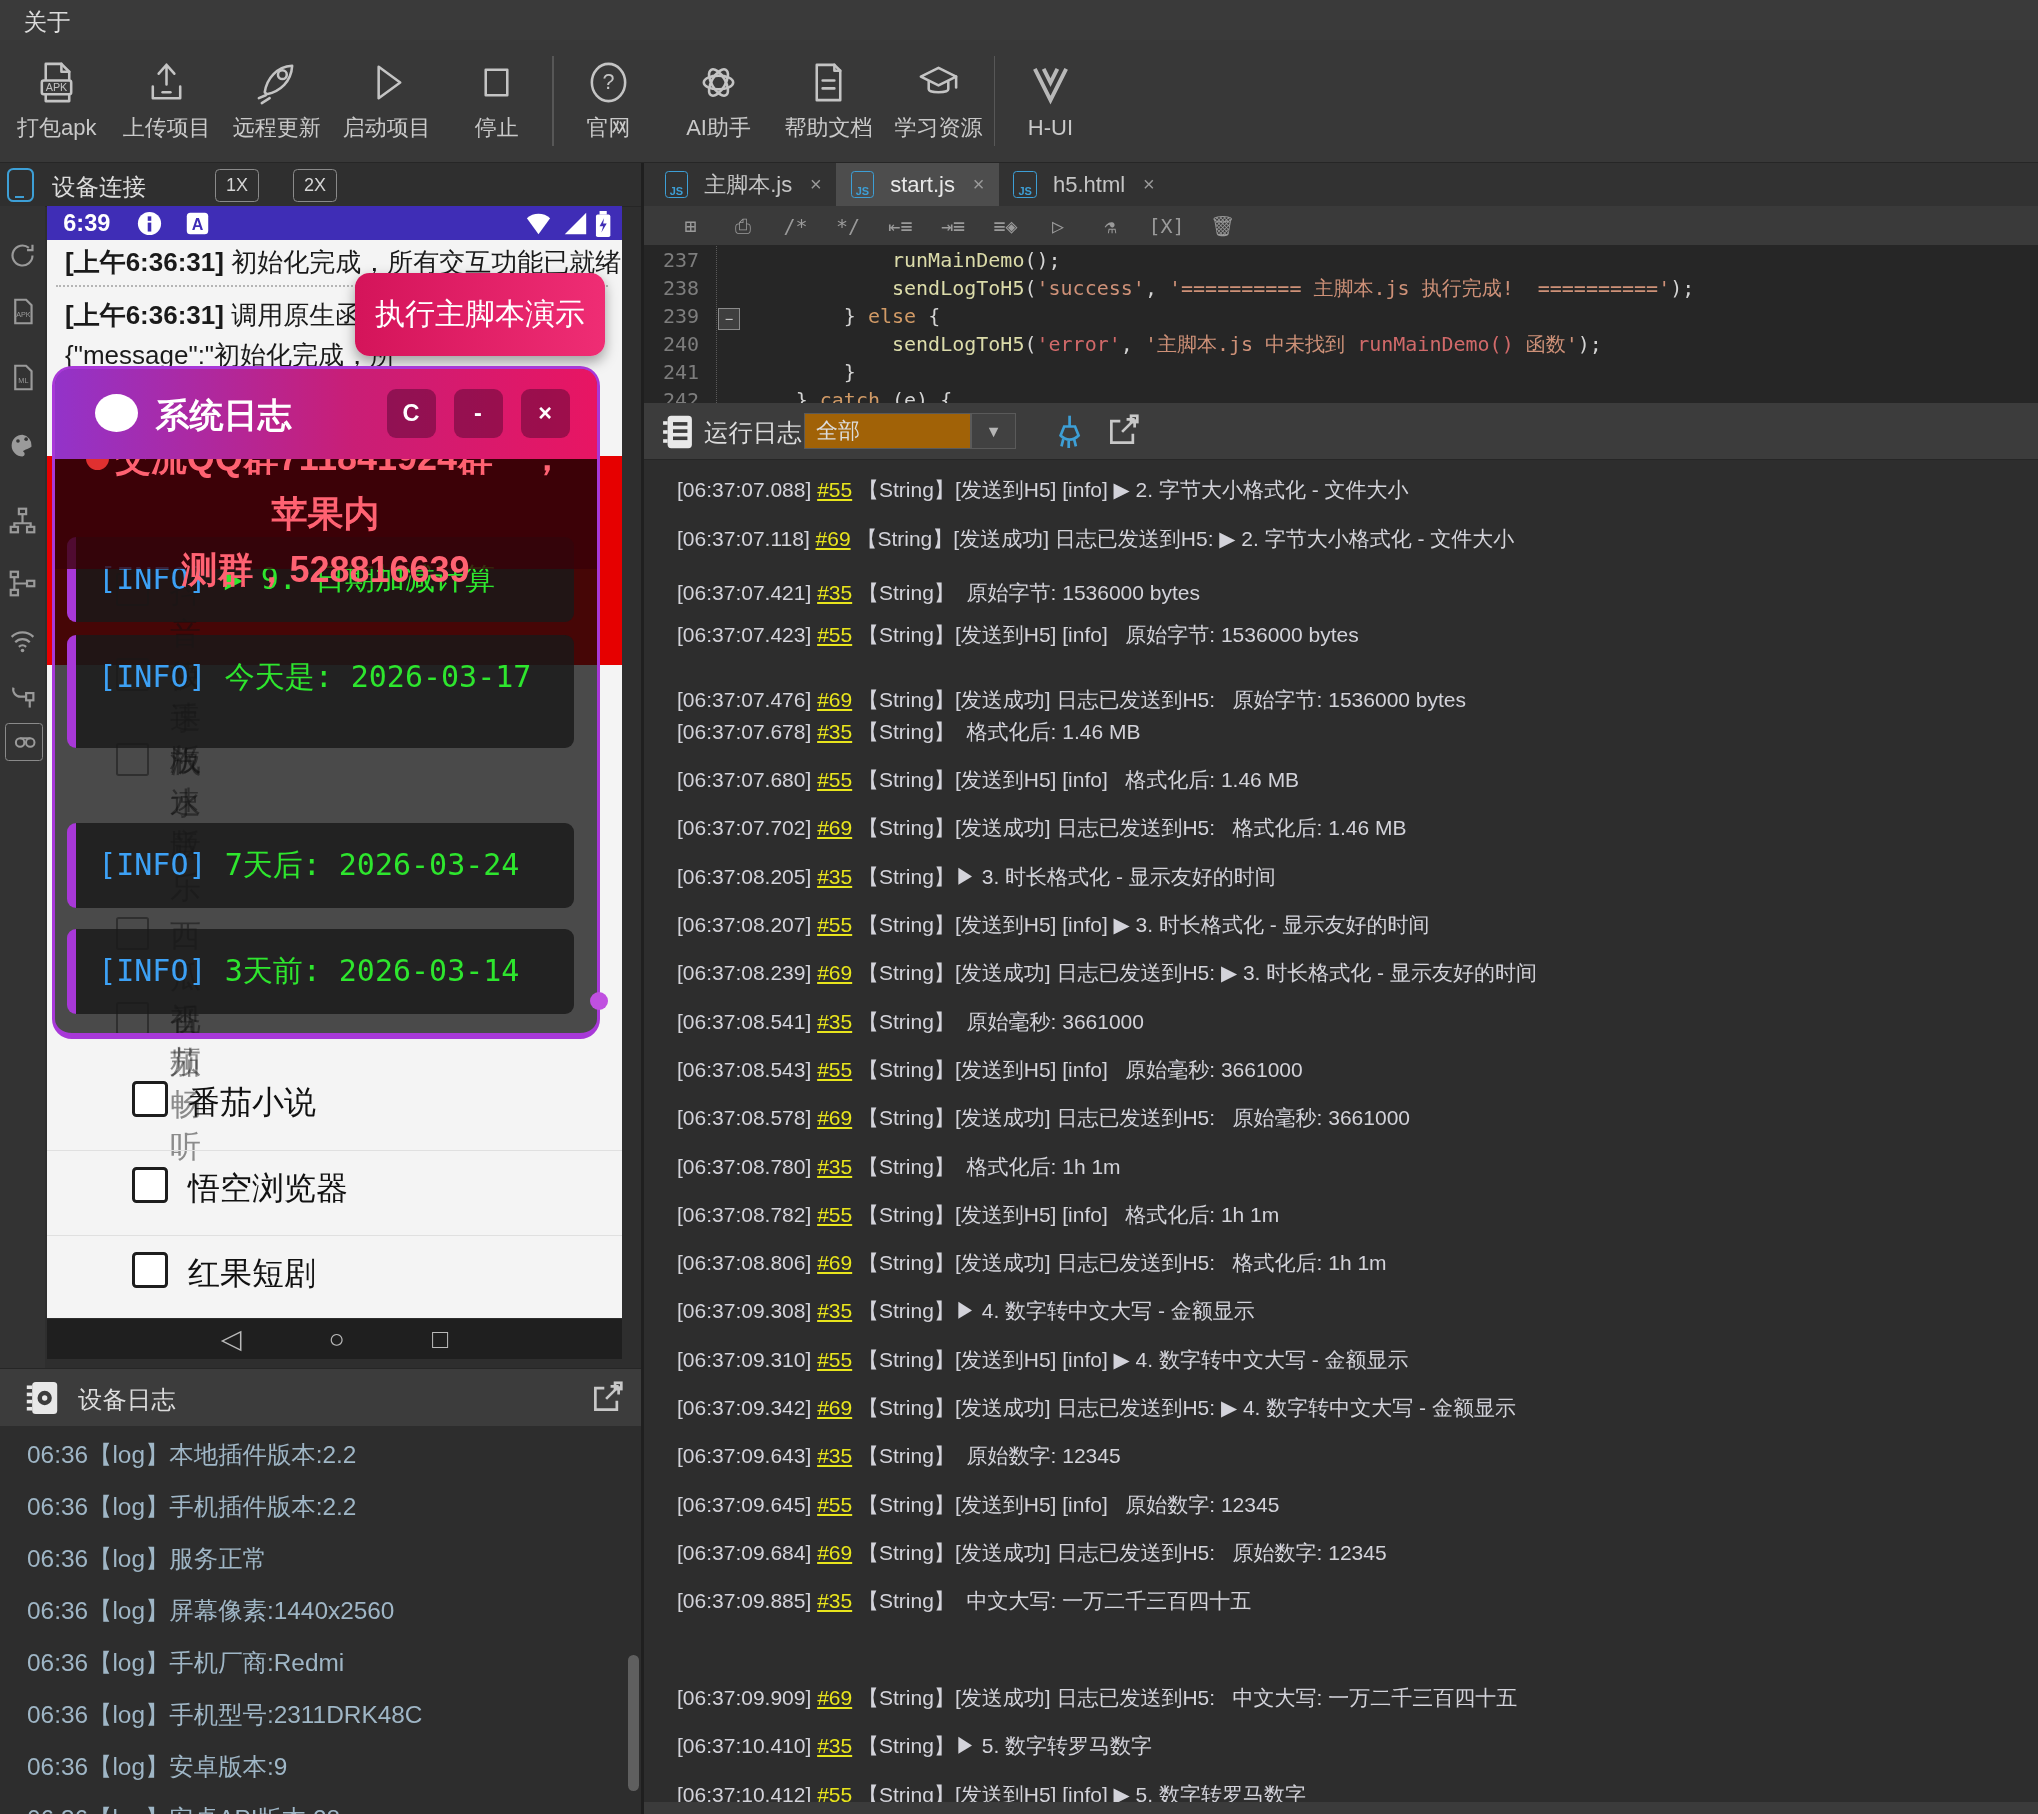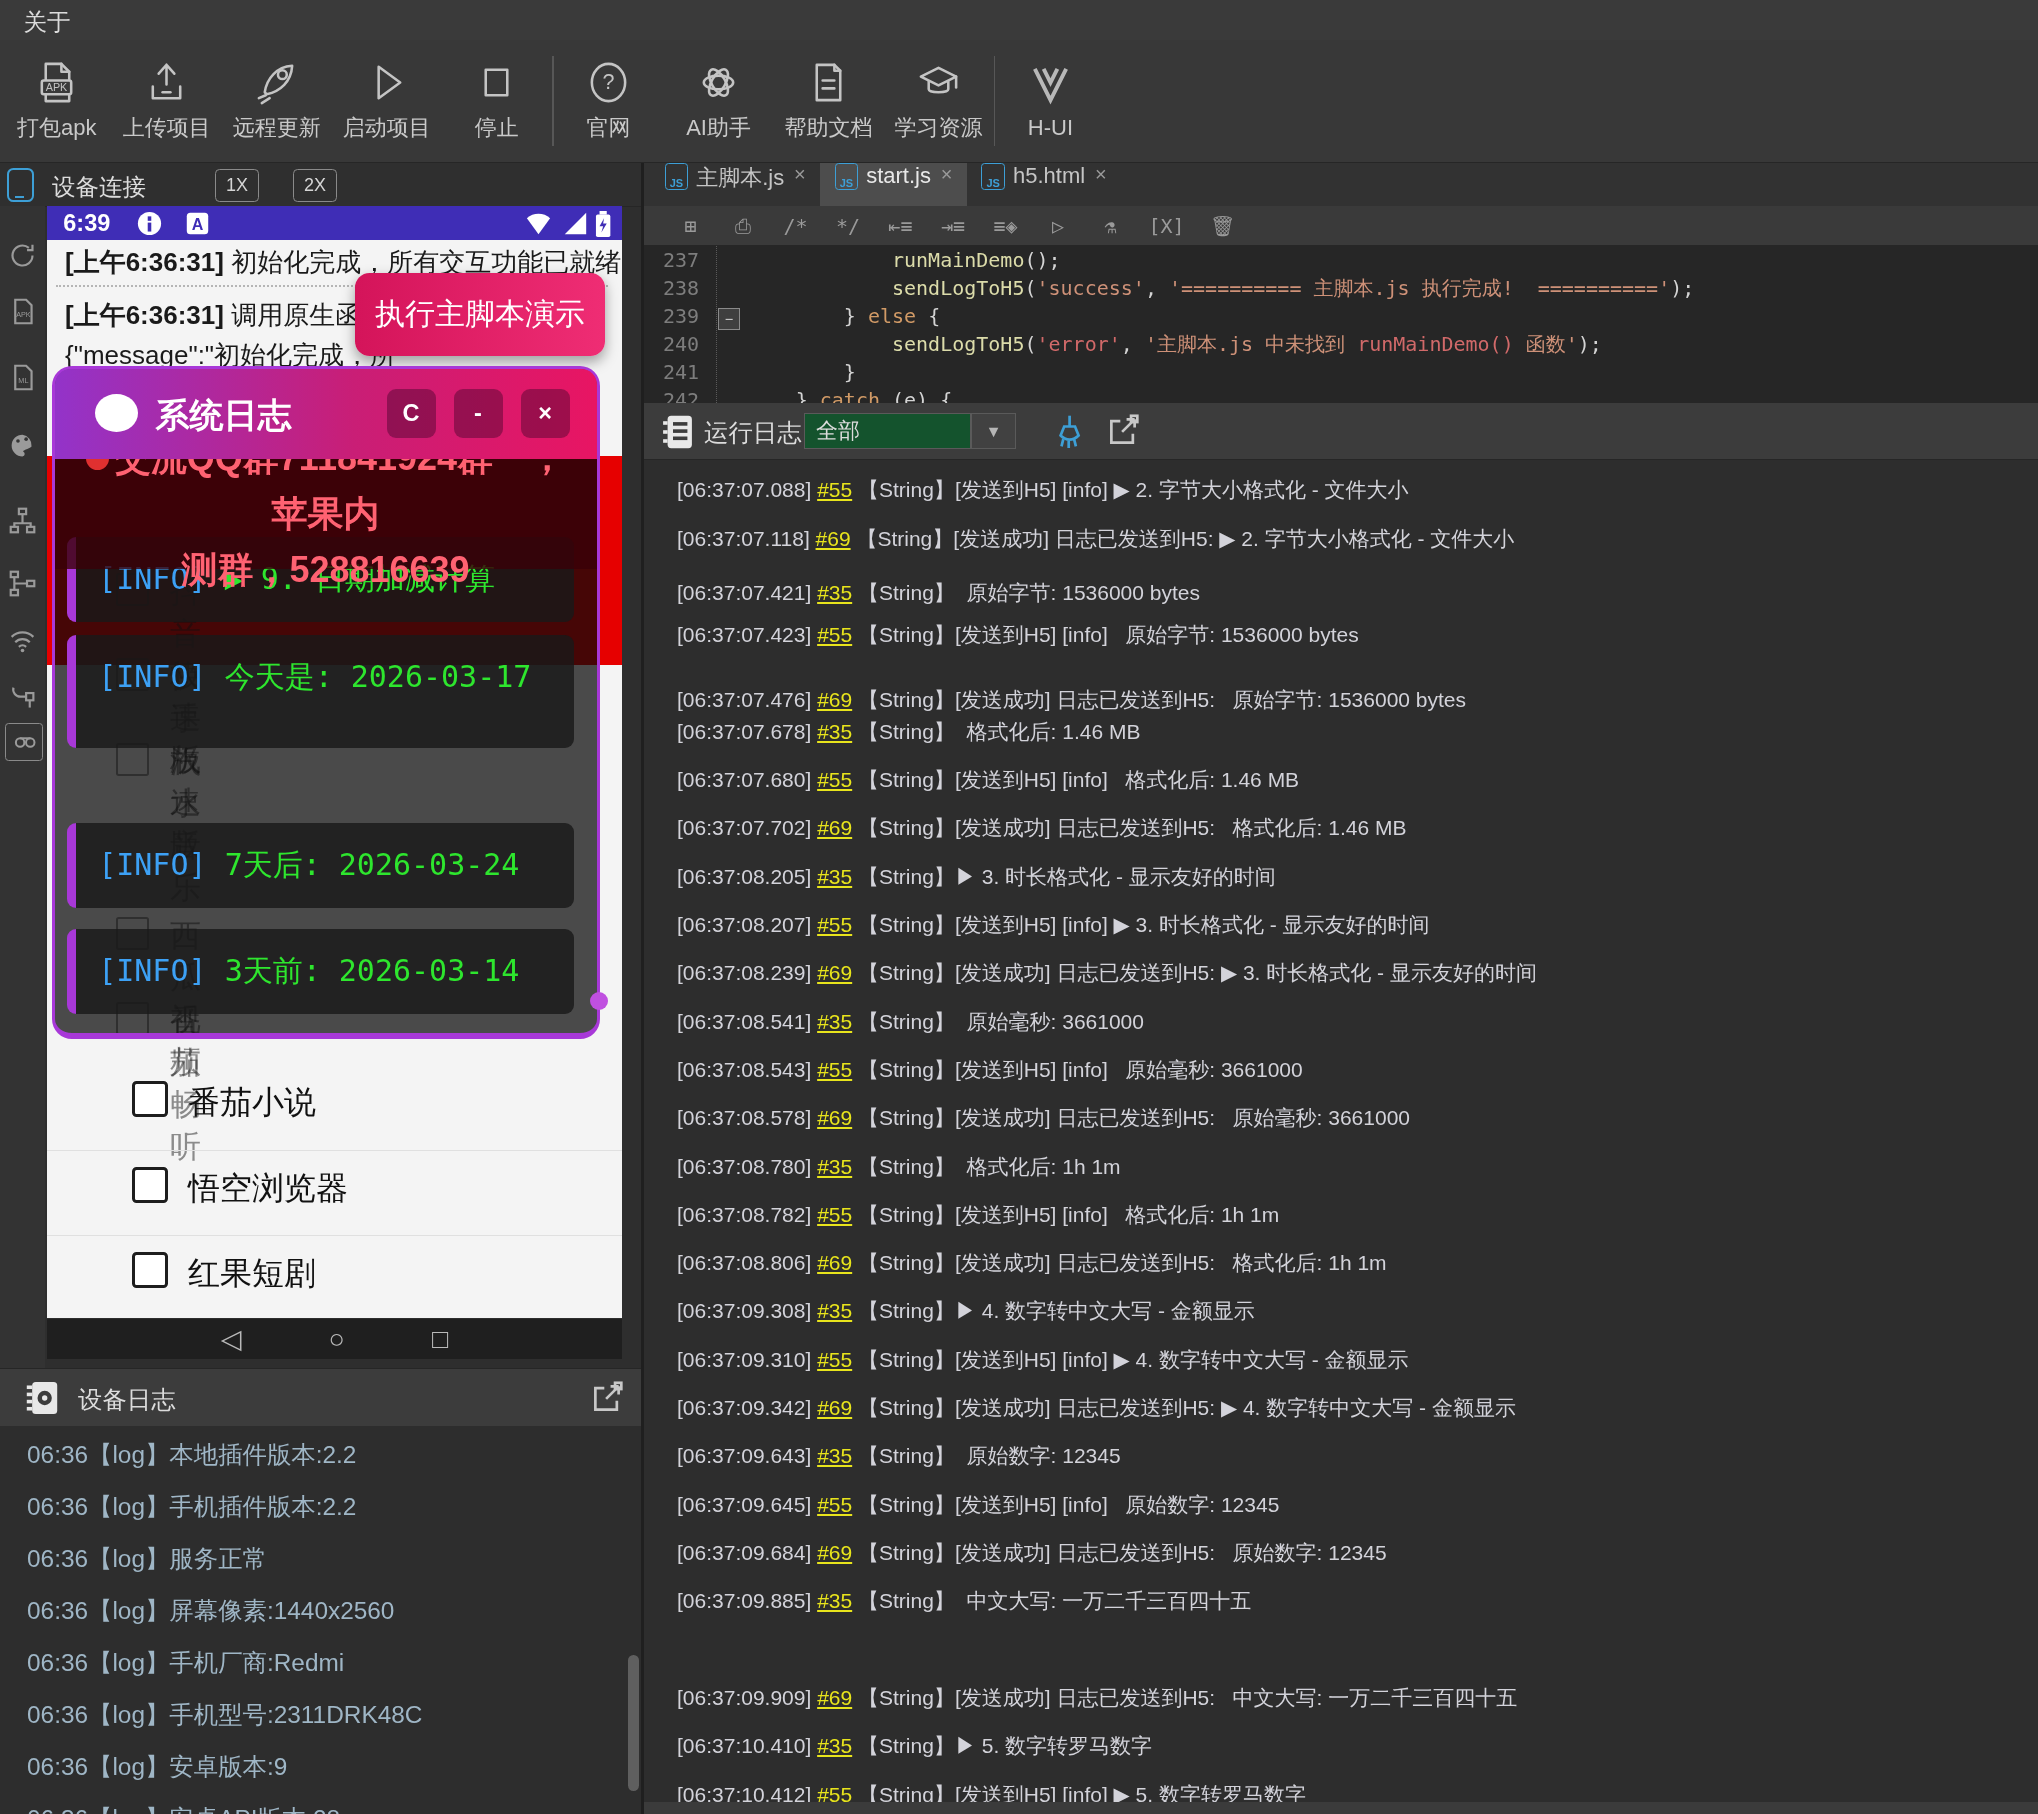--- a/index.html
+++ b/index.html
@@ -16,21 +16,21 @@
   .tb-item{width:110px;display:flex;flex-direction:column;align-items:center;justify-content:center;gap:7.2px;cursor:default;}
   .tb-icon{height:47px;display:flex;align-items:center;justify-content:center;}
   .tb-label{font-size:22px;color:#c9c9c9;white-space:nowrap;}
   .tb-sep{width:1.8px;background:#575757;margin:16.3px 0;}
   
   #devicebar{left:0;top:163px;width:642px;height:43px;background:#2f2f2f;border-bottom:0.9px solid #262626;}
   #devicebar .lbl{left:52px;top:8.1px;font-size:23.5px;color:#dcdcdc;}
   .zoombtn{top:6.3px;width:42px;height:31px;border:1.8px solid #8a8a8a;border-radius:4.5px;color:#d5d5d5;
            font-size:18px;display:flex;align-items:center;justify-content:center;background:#2f2f2f;}
   #tabsrow{left:643px;top:163px;width:1395px;height:43px;background:#323232;display:flex;padding-left:7.2px;box-sizing:border-box;}
-  .tab{display:flex;align-items:flex-start;gap:8px;padding:0 14.5px;font-size:22px;color:#c5c5c5;background:#323232;}
+  .tab{display:flex;align-items:center;gap:16px;padding:0 14.5px;font-size:22px;color:#c5c5c5;background:#323232;}
   .tab.active{background:#4d4d4d;color:#e8e8e8;}
   .tab .close{color:#9a9a9a;font-size:20px;margin-left:1.8px;}
   .jsicon{width:23.5px;height:27px;border:1.8px solid #3d9fd6;border-radius:3.6px;color:#3d9fd6;font-size:11px;font-weight:bold;
           display:flex;align-items:flex-end;justify-content:center;box-sizing:border-box;}
   
   #edtoolbar{left:643px;top:206px;width:1395px;height:40px;background:#3a3a3a;border-bottom:0.9px solid #262626;
              display:flex;align-items:center;gap:23.5px;padding-left:33px;box-sizing:border-box;}
   .ed-ic{min-width:29px;height:29px;display:flex;align-items:center;justify-content:center;color:#9a9a9a;
          font-family:"DejaVu Sans Mono",monospace;font-size:20px;}
   
@@ -39,21 +39,21 @@
       font-family:"DejaVu Sans Mono",monospace;font-size:20px;line-height:28px;}
   .lnum{display:inline-block;width:56px;text-align:right;padding-right:14.5px;color:#7d7d7d;}
   .codebody{padding-left:34px;}
   .c-pl{color:#d4d4d4}.c-fn{color:#dcdcaa}.c-kw{color:#d19a66}.c-str{color:#ce9178}.c-str2{color:#d16969}
   #indent-guide{left:716px;top:246px;width:0;height:157px;border-left:0.9px dotted #5a5a5a;}
   #fold-239{left:718px;top:308px;width:20px;height:20px;background:#3f3f3f;border:0.9px solid #8a8a8a;color:#cfcfcf;
             font-size:14.5px;display:flex;align-items:center;justify-content:center;z-index:3;}
   
   #runlog-header{left:643px;top:403px;width:1395px;height:56px;background:#3c3c3c;border-bottom:0.9px solid #262626;}
   #runlog-title{left:61px;top:13.6px;font-size:24.4px;color:#dcdcdc;}
-  #runlog-filter{left:161px;top:10px;width:167px;height:36px;background:#14532d;border:0.9px solid #5a5a5a;
+  #runlog-filter{left:161px;top:10px;width:167px;height:36px;background:#a16207;border:0.9px solid #5a5a5a;
                  color:#dcdcdc;font-size:22px;display:flex;align-items:center;padding-left:11px;box-sizing:border-box;}
   #runlog-filter-arrow{left:328px;top:10px;width:45px;height:36px;background:#414141;border:0.9px solid #5a5a5a;
                  display:flex;align-items:center;justify-content:center;color:#b5b5b5;font-size:16.3px;box-sizing:border-box;}
   #runlog-list{left:643px;top:460px;width:1395px;height:1355px;background:#2d2d2d;overflow:hidden;}
   .lrow{position:absolute;left:34px;white-space:pre;font-size:21px;color:#d3d3da;line-height:27px;}
   .ltag{color:#e8e41c;text-decoration:underline;}
   #runlog-hscroll{left:643px;top:1802px;width:1395px;height:12.7px;background:#3b3b3b;}
   
   #strip{left:0;top:206px;width:45px;height:1162px;background:#333333;}
   .strip-ic{left:7.2px;width:31px;height:31px;color:#9a9a9a;display:flex;align-items:center;justify-content:center;}

